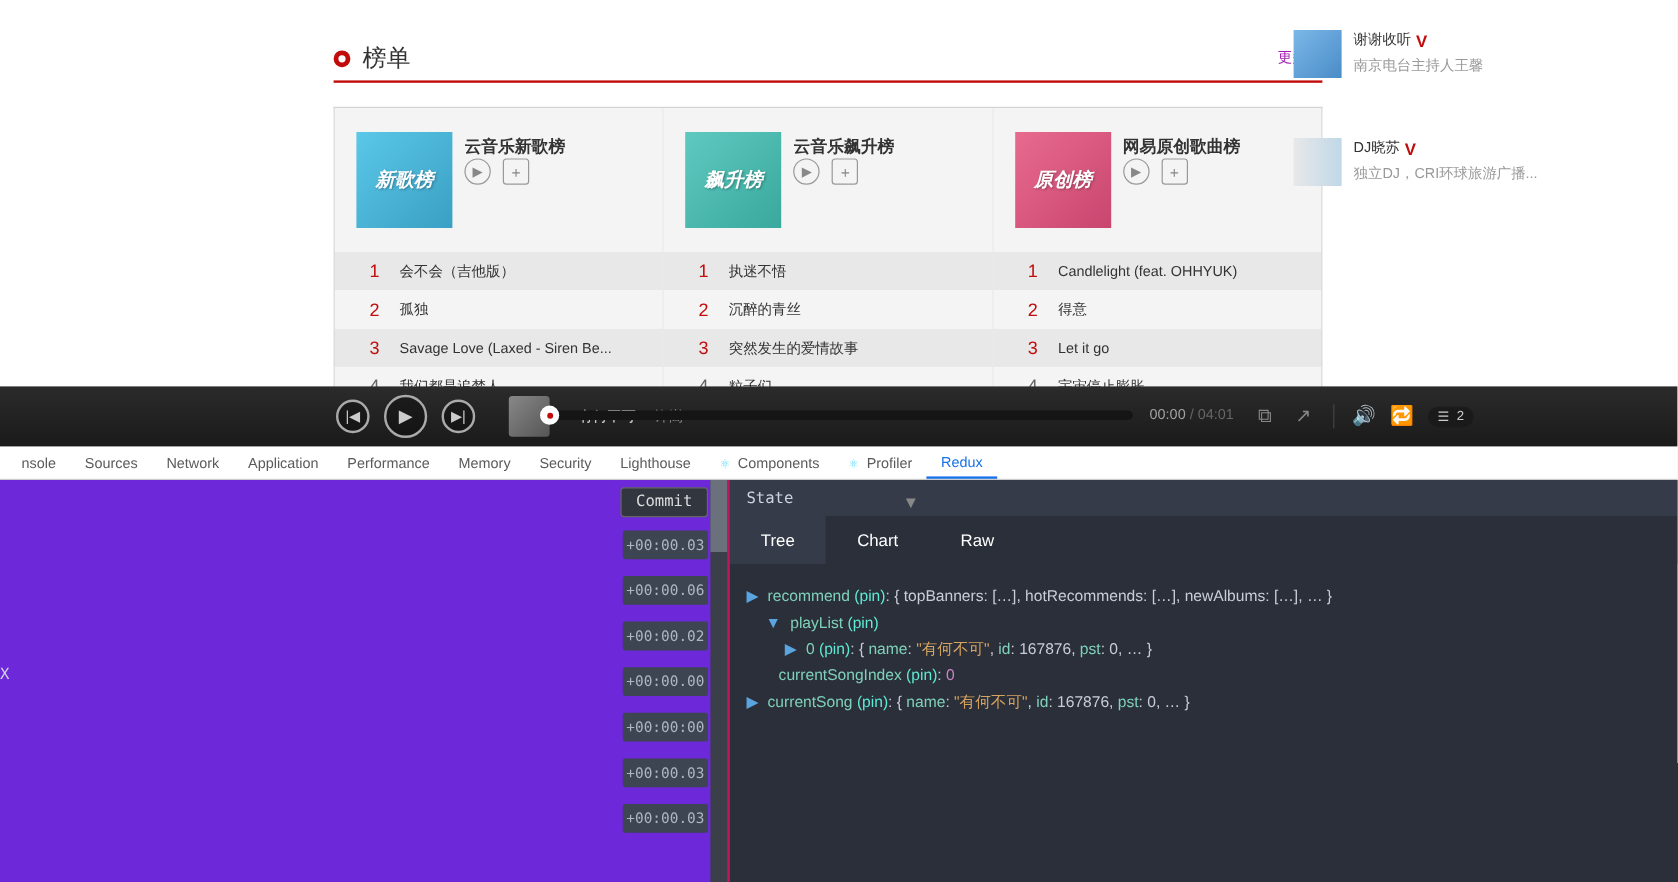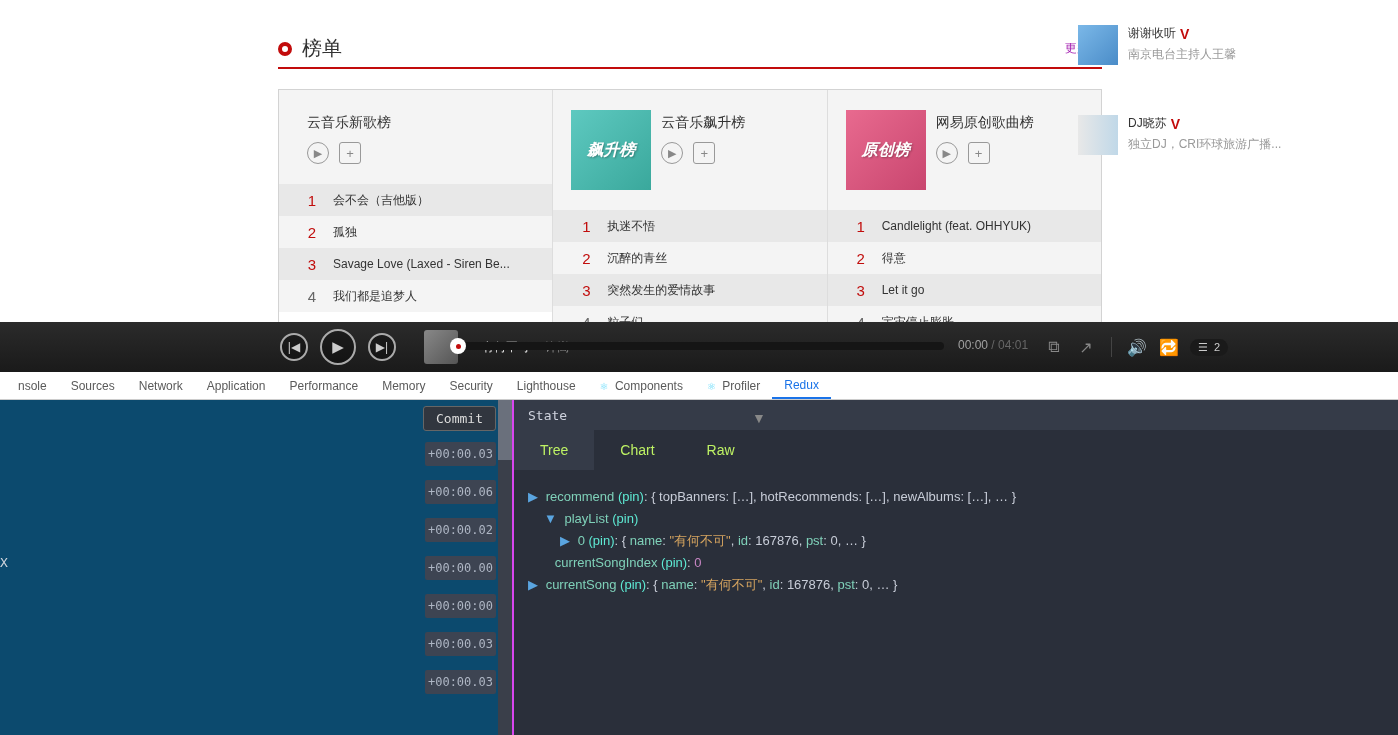--- a/index.html
+++ b/index.html
@@ -14,21 +14,21 @@
 .section-header .arrow{color:#c20c0c;margin-left:4px;font-size:12px}
 .rank-lists{display:flex;margin-top:20px;border:1px solid #d3d3d3;border-bottom:none}
 .rank-col{flex:1;border-right:1px solid #ddd}
 .rank-col:last-child{border-right:none}
 .rank-head{display:flex;padding:20px 18px;background:#f4f4f4}
 .rank-cover{width:80px;height:80px;display:flex;align-items:center;justify-content:center;font-size:16px;color:#fff;font-weight:bold;font-style:italic;text-shadow:1px 1px 2px rgba(0,0,0,.3)}
 .cover-new{background:linear-gradient(135deg,#5ac8e8,#3a9fc4)}
 .cover-rise{background:linear-gradient(135deg,#5ec9c0,#3aa89c)}
 .cover-orig{background:linear-gradient(135deg,#e86a8f,#c9466f)}
 .rank-info{margin-left:10px;padding-top:4px}
-.rank-title{font-size:14px;font-weight:normal;color:#333;margin-bottom:10px}
+.rank-title{font-size:14px;font-weight:bold;color:#333;}
 .rank-actions{display:flex;gap:10px}
 .circ-btn{width:22px;height:22px;border:1px solid #999;border-radius:50%;display:flex;align-items:center;justify-content:center;cursor:pointer;color:#888;font-size:11px}
 .add-btn{width:22px;height:22px;border:1px solid #999;border-radius:3px;display:flex;align-items:center;justify-content:center;cursor:pointer;color:#888;font-size:13px}
 .rank-items{}
 .rank-item{display:flex;align-items:center;height:32px;font-size:12px;padding:0 18px}
 .rank-item:nth-child(odd){background:#e8e8e8}
 .rank-item:nth-child(even){background:#f4f4f4}
 .rank-num{width:30px;text-align:center;color:#666;font-size:15px}
 .rank-item:nth-child(-n+3) .rank-num{color:#c10d0c}
 .rank-name{flex:1;color:#333;overflow:hidden;text-overflow:ellipsis;white-space:nowrap;margin-left:6px}
@@ -62,29 +62,29 @@
 .devtools-tabs{height:28px;background:#fff;border-bottom:1px solid #ccc;display:flex;align-items:center;padding:0 6px;font-size:12px;color:#5a5a5a}
 .dt-tab{padding:5px 12px;cursor:pointer}
 .dt-tab.active{color:#1a73e8;border-bottom:2px solid #1a73e8}
 .dt-react-icon{color:#61dafb;margin-right:3px;font-size:10px}
 .redux-panel{flex:1;background:#2a2f3a;display:flex;flex-direction:row}
 .redux-top{height:36px;background:#353b48;display:flex;align-items:center;color:#cfd3de;font-size:14px;position:relative}
 .redux-title{position:absolute;left:270px}
 .redux-dd{position:absolute;left:752px;color:#888}
 .redux-app{position:absolute;right:110px}
 .redux-body{display:flex;flex:1;overflow:hidden}
-.redux-left{width:514px;background:#0c4a6e;position:relative;border-right:2px solid #d946ef}
+.redux-left{width:608px;background:#6d28d9;position:relative;border-right:2px solid #be185d}
 .commit-btn{position:absolute;right:16px;top:6px;background:#31363f;border:1px solid #666;color:#ddd;padding:4px 12px;border-radius:3px;font-family:monospace;font-size:13px;cursor:pointer}
 .time-list{position:absolute;right:16px;top:42px;display:flex;flex-direction:column;gap:14px}
 .time-chip{background:#3d4452;color:#aeb6c4;padding:5px 3px;font-family:monospace;font-size:12px;border-radius:2px}
 .ex-text{position:absolute;left:0;top:155px;color:#d0d4dc;font-family:monospace;font-size:13px}
 .redux-right{flex:1;background:#2a2f3a;color:#cfd3de}
 .state-header{background:#353b48;height:30px;display:flex;align-items:center;padding:0 14px;font-size:13px;font-family:monospace}
 .state-tabs{display:flex;background:#2a2f3a}
-.state-tab{padding:12px 26px;font-size:14px;cursor:pointer;color:#bef264}
+.state-tab{padding:12px 26px;font-size:14px;cursor:pointer;color:#ffffff}
 .state-tab.active{background:#353b48}
 .tree{padding:16px 14px;font-family:Consolas,monospace;font-size:13px;line-height:1.7}
 .tree .ar{color:#5aa5e0;margin-right:4px}
 .tree .key{color:#7fd1b9}
 .tree .pin{color:#5eead4}
 .tree .br{color:#c8cdd8}
 .tree .str{color:#d4a35f}
 .tree .prop{color:#7fd1b9}
 .tree .num{color:#c886c4}
 .tree .lvl1{margin-left:0}
@@ -102,20 +102,21 @@
     <div class="main-content">
       <div class="section-header">
         <span class="dot"></span>
         <h2>榜单</h2>
         <span class="more">更多</span>
         <span class="arrow">▶</span>
       </div>
       <div class="rank-lists" id="rank-lists">
           <div class="rank-col">
             <div class="rank-head">
+    <div class="rank-cover cover-new">新歌榜</div>
     <div class="rank-info">
       <div class="rank-title">云音乐新歌榜</div>
       <div class="rank-actions">
         <div class="circ-btn">▶</div>
         <div class="add-btn">+</div>
       </div>
     </div>
             </div>
     <div class="rank-items">
               <div class="rank-item">

